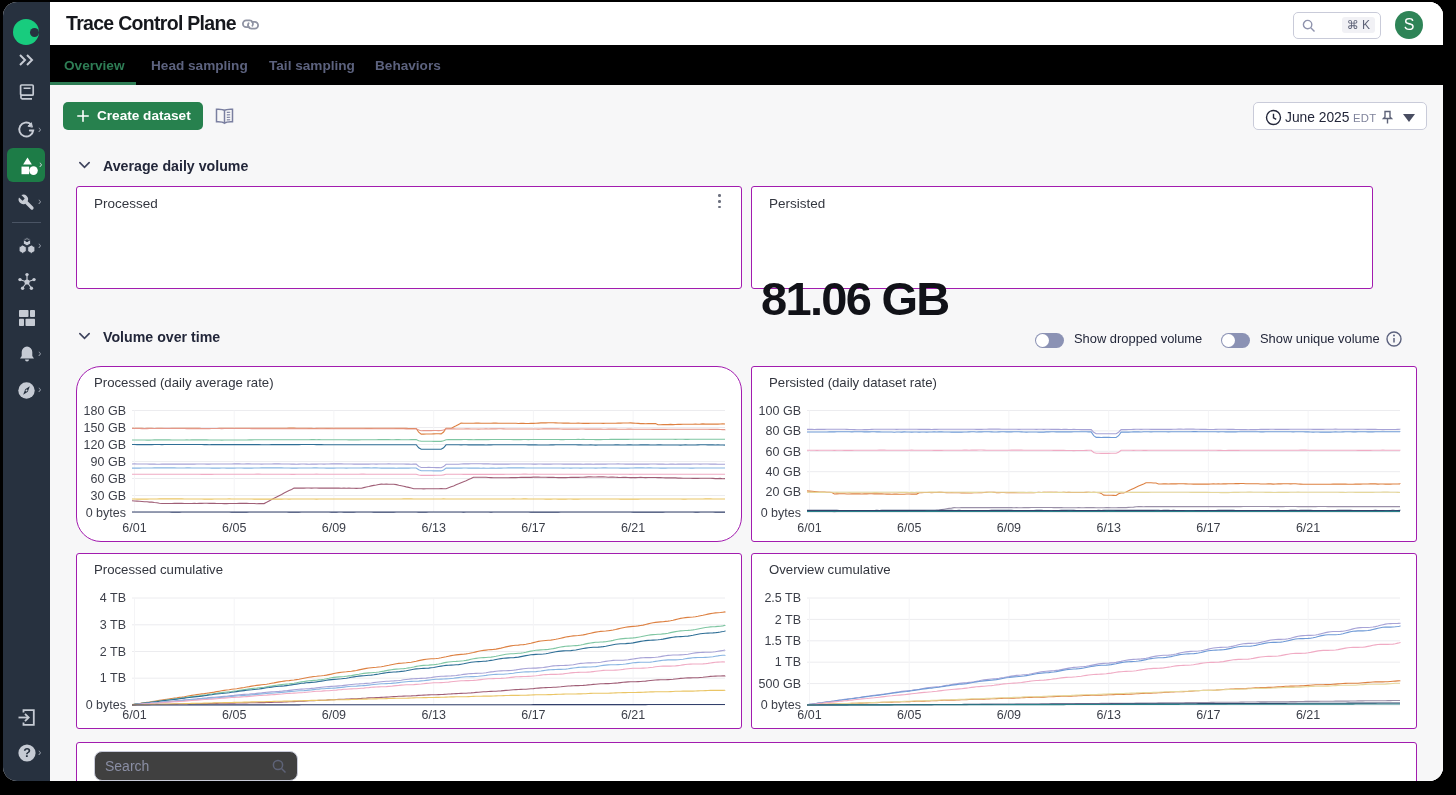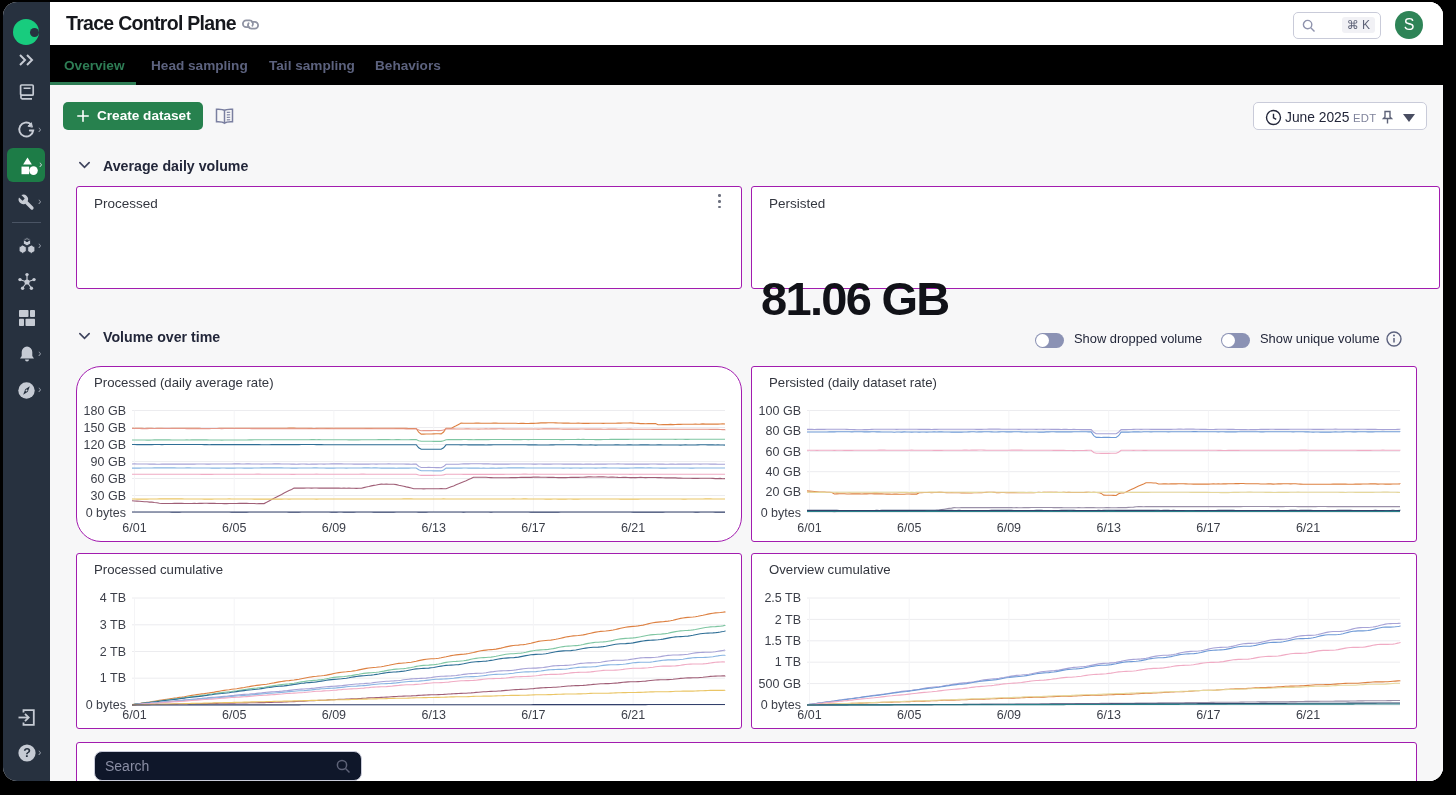--- a/index.html
+++ b/index.html
@@ -88,21 +88,21 @@
         </svg>
     <div class="sechdr" style="left:53px;top:73px;">Average daily volume</div>
     <div class="card" style="left:26px;top:101px;width:666px;height:103px;">
       <div style="position:absolute;left:17px;top:9px;font-size:13.5px;color:#33363f;">Processed</div>
       <div style="position:absolute;right:20px;top:7px;width:3px;">
             <div style="width:2.7px;height:2.7px;border-radius:50%;background:#6e7280;"></div>
             <div style="width:2.7px;height:2.7px;border-radius:50%;background:#6e7280;margin-top:3.2px;"></div>
             <div style="width:2.7px;height:2.7px;border-radius:50%;background:#6e7280;margin-top:3.2px;"></div>
           </div>
     </div>
-    <div class="card" style="left:701px;top:101px;width:689px;height:103px;">
+    <div class="card" style="left:701px;top:101px;width:622px;height:103px;">
       <div style="position:absolute;left:17px;top:9px;font-size:13.5px;color:#33363f;">Persisted</div>
       <div style="position:absolute;left:9px;top:36px;font-size:47px;font-weight:700;color:#111218;letter-spacing:-1.7px;margin-top:48px;">81.06 GB</div>
     </div>
 
     <svg style="position:absolute;left:28px;top:246px" width="13" height="10" viewBox="0 0 14 10" fill="none" stroke="#3f445e" stroke-width="1.8" stroke-linecap="round">
           <polyline points="2,2.5 7,7.5 12,2.5"></polyline>
         </svg>
     <div class="sechdr" style="left:53px;top:244px;">Volume over time</div>
     <div class="toggle" style="left:985px;top:248px;"></div>
     <div class="tglbl" style="left:1024px;top:246px;">Show dropped volume</div>
@@ -260,21 +260,21 @@
               <polyline points="55.0,150.7 57.5,150.5 60.0,150.2 62.5,150.0 65.0,149.7 67.5,149.4 70.0,149.2 72.5,148.9 74.9,148.6 77.4,148.4 79.9,148.1 82.4,147.9 84.9,147.6 87.4,147.3 89.9,147.1 92.4,146.8 94.9,146.6 97.4,146.3 99.9,146.1 102.4,145.8 104.9,145.5 107.4,145.2 109.8,144.9 112.3,144.7 114.8,144.5 117.3,144.2 119.8,144.0 122.3,143.8 124.8,143.5 127.3,143.2 129.8,142.9 132.3,142.6 134.8,142.3 137.3,142.0 139.8,141.8 142.3,141.5 144.7,141.3 147.2,141.1 149.7,140.9 152.2,140.7 154.7,140.4 157.2,140.1 159.7,139.8 162.2,139.5 164.7,139.2 167.2,138.9 169.7,138.6 172.2,138.4 174.7,138.2 177.2,138.0 179.7,137.8 182.1,137.5 184.6,137.3 187.1,136.9 189.6,136.6 192.1,136.3 194.6,136.0 197.1,135.7 199.6,135.5 202.1,135.3 204.6,135.1 207.1,134.9 209.6,134.7 212.1,134.4 214.6,134.1 217.0,133.8 219.5,133.4 222.0,133.1 224.5,132.8 227.0,132.6 229.5,132.4 232.0,132.2 234.5,132.0 237.0,131.8 239.5,131.6 242.0,131.3 244.5,130.9 247.0,130.6 249.5,130.2 251.9,129.9 254.4,129.7 256.9,129.5 259.4,129.3 261.9,129.1 264.4,129.0 266.9,128.7 269.4,128.5 271.9,128.1 274.4,127.7 276.9,127.4 279.4,127.0 281.9,126.7 284.4,126.5 286.8,126.4 289.3,126.2 291.8,126.1 294.3,125.9 296.8,125.6 299.3,125.3 301.8,124.9 304.3,124.6 306.8,124.2 309.3,123.9 311.8,123.6 314.3,123.4 316.8,123.3 319.3,123.2 321.8,123.0 324.2,122.8 326.7,122.5 329.2,122.2 331.7,121.8 334.2,121.4 336.7,121.0 339.2,120.7 341.7,120.5 344.2,120.4 346.7,120.3 349.2,120.1 351.7,120.0 354.2,119.8 356.7,119.4 359.1,119.1 361.6,118.7 364.1,118.3 366.6,117.9 369.1,117.7 371.6,117.5 374.1,117.4 376.6,117.3 379.1,117.2 381.6,117.0 384.1,116.7 386.6,116.3 389.1,115.9 391.6,115.5 394.0,115.1 396.5,114.8 399.0,114.6 401.5,114.4 404.0,114.4 406.5,114.3 409.0,114.1 411.5,113.9 414.0,113.5 416.5,113.1 419.0,112.7 421.5,112.2 424.0,111.9 426.5,111.6 428.9,111.5 431.4,111.4 433.9,111.3 436.4,111.2 438.9,111.0 441.4,110.7 443.9,110.3 446.4,109.9 448.9,109.4 451.4,109.0 453.9,108.7 456.4,108.5 458.9,108.4 461.4,108.4 463.9,108.3 466.3,108.2 468.8,107.9 471.3,107.6 473.8,107.1 476.3,106.6 478.8,106.2 481.3,105.8 483.8,105.6 486.3,105.4 488.8,105.4 491.3,105.3 493.8,105.3 496.3,105.1 498.8,104.8 501.2,104.4 503.7,103.9 506.2,103.4 508.7,103.0 511.2,102.7 513.7,102.5 516.2,102.4 518.7,102.4 521.2,102.3 523.7,102.2 526.2,102.0 528.7,101.6 531.2,101.1 533.7,100.6 536.1,100.2 538.6,99.8 541.1,99.5 543.6,99.4 546.1,99.4 548.6,99.4 551.1,99.3 553.6,99.1 556.1,98.8 558.6,98.4 561.1,97.9 563.6,97.4 566.1,96.9 568.6,96.6 571.1,96.4 573.5,96.4 576.0,96.4 578.5,96.3 581.0,96.2 583.5,96.0 586.0,95.6 588.5,95.1 591.0,94.6 593.5,94.1 596.0,93.7 598.5,93.5 601.0,93.4 603.5,93.4 606.0,93.4 608.4,93.3 610.9,93.2 613.4,92.9 615.9,92.4 618.4,91.9 620.9,91.3 623.4,90.9 625.9,90.5 628.4,90.4 630.9,90.3 633.4,90.4 635.9,90.4 638.4,90.3 640.9,90.1 643.3,89.7 645.8,89.1 648.0,88.6 648.0,88.1" fill="none" stroke="#f0abc4" stroke-width="1.1"></polyline>
               <polyline points="55.0,150.9 57.5,150.8 60.0,150.7 62.5,150.6 65.0,150.5 67.5,150.5 70.0,150.4 72.5,150.3 74.9,150.2 77.4,150.1 79.9,150.0 82.4,149.9 84.9,149.9 87.4,149.8 89.9,149.7 92.4,149.6 94.9,149.6 97.4,149.5 99.9,149.4 102.4,149.3 104.9,149.2 107.4,149.1 109.8,149.1 112.3,149.0 114.8,148.9 117.3,148.8 119.8,148.8 122.3,148.7 124.8,148.6 127.3,148.5 129.8,148.4 132.3,148.3 134.8,148.2 137.3,148.2 139.8,148.1 142.3,148.0 144.7,148.0 147.2,147.9 149.7,147.8 152.2,147.7 154.7,147.6 157.2,147.6 159.7,147.5 162.2,147.4 164.7,147.3 167.2,147.2 169.7,147.2 172.2,147.1 174.7,147.0 177.2,146.9 179.7,146.8 182.1,146.7 184.6,146.6 187.1,146.5 189.6,146.4 192.1,146.3 194.6,146.3 197.1,146.2 199.6,146.1 202.1,146.1 204.6,146.0 207.1,145.9 209.6,145.8 212.1,145.7 214.6,145.6 217.0,145.5 219.5,145.4 222.0,145.3 224.5,145.3 227.0,145.2 229.5,145.2 232.0,145.1 234.5,145.0 237.0,144.9 239.5,144.8 242.0,144.7 244.5,144.6 247.0,144.5 249.5,144.4 251.9,144.3 254.4,144.3 256.9,144.2 259.4,144.1 261.9,144.1 264.4,144.0 266.9,143.9 269.4,143.8 271.9,143.6 274.4,143.5 276.9,143.4 279.4,143.4 281.9,143.3 284.4,143.2 286.8,143.2 289.3,143.1 291.8,143.1 294.3,143.0 296.8,142.8 299.3,142.7 301.8,142.6 304.3,142.5 306.8,142.4 309.3,142.3 311.8,142.3 314.3,142.2 316.8,142.2 319.3,142.1 321.8,142.0 324.2,141.9 326.7,141.8 329.2,141.7 331.7,141.5 334.2,141.4 336.7,141.4 339.2,141.3 341.7,141.3 344.2,141.2 346.7,141.2 349.2,141.1 351.7,141.0 354.2,140.9 356.7,140.8 359.1,140.7 361.6,140.6 364.1,140.5 366.6,140.4 369.1,140.4 371.6,140.4 374.1,140.3 376.6,140.2 379.1,140.1 381.6,140.0 384.1,139.8 386.6,139.7 389.1,139.5 391.6,139.4 394.0,139.3 396.5,139.2 399.0,139.1 401.5,139.0 404.0,139.0 406.5,138.8 409.0,138.7 411.5,138.5 414.0,138.3 416.5,138.2 419.0,138.0 421.5,137.9 424.0,137.8 426.5,137.7 428.9,137.7 431.4,137.6 433.9,137.5 436.4,137.4 438.9,137.2 441.4,137.0 443.9,136.8 446.4,136.7 448.9,136.5 451.4,136.4 453.9,136.3 456.4,136.3 458.9,136.2 461.4,136.2 463.9,136.1 466.3,135.9 468.8,135.7 471.3,135.5 473.8,135.3 476.3,135.2 478.8,135.0 481.3,135.0 483.8,134.9 486.3,134.9 488.8,134.8 491.3,134.7 493.8,134.6 496.3,134.4 498.8,134.2 501.2,134.0 503.7,133.8 506.2,133.7 508.7,133.6 511.2,133.5 513.7,133.5 516.2,133.4 518.7,133.4 521.2,133.3 523.7,133.1 526.2,132.9 528.7,132.7 531.2,132.5 533.7,132.3 536.1,132.2 538.6,132.1 541.1,132.1 543.6,132.0 546.1,132.0 548.6,131.9 551.1,131.8 553.6,131.6 556.1,131.4 558.6,131.2 561.1,131.0 563.6,130.8 566.1,130.7 568.6,130.7 571.1,130.7 573.5,130.6 576.0,130.6 578.5,130.5 581.0,130.3 583.5,130.1 586.0,129.9 588.5,129.7 591.0,129.5 593.5,129.4 596.0,129.3 598.5,129.3 601.0,129.3 603.5,129.2 606.0,129.2 608.4,129.0 610.9,128.8 613.4,128.6 615.9,128.4 618.4,128.2 620.9,128.0 623.4,127.9 625.9,127.9 628.4,127.9 630.9,127.9 633.4,127.8 635.9,127.7 638.4,127.5 640.9,127.3 643.3,127.1 645.8,126.9 648.0,126.7 648.0,126.6" fill="none" stroke="#dd8142" stroke-width="1.1"></polyline>
               <polyline points="55.0,150.9 57.5,150.8 60.0,150.7 62.5,150.6 65.0,150.5 67.5,150.5 70.0,150.4 72.5,150.3 74.9,150.2 77.4,150.1 79.9,150.0 82.4,149.9 84.9,149.8 87.4,149.7 89.9,149.6 92.4,149.6 94.9,149.5 97.4,149.4 99.9,149.3 102.4,149.2 104.9,149.1 107.4,149.0 109.8,148.9 112.3,148.8 114.8,148.8 117.3,148.7 119.8,148.6 122.3,148.5 124.8,148.4 127.3,148.3 129.8,148.2 132.3,148.1 134.8,148.0 137.3,147.9 139.8,147.8 142.3,147.8 144.7,147.7 147.2,147.6 149.7,147.5 152.2,147.4 154.7,147.3 157.2,147.2 159.7,147.1 162.2,147.0 164.7,146.9 167.2,146.9 169.7,146.8 172.2,146.7 174.7,146.6 177.2,146.5 179.7,146.4 182.1,146.3 184.6,146.2 187.1,146.1 189.6,146.0 192.1,145.9 194.6,145.8 197.1,145.8 199.6,145.7 202.1,145.6 204.6,145.5 207.1,145.4 209.6,145.3 212.1,145.2 214.6,145.1 217.0,145.0 219.5,144.9 222.0,144.8 224.5,144.8 227.0,144.7 229.5,144.6 232.0,144.5 234.5,144.4 237.0,144.3 239.5,144.2 242.0,144.1 244.5,144.0 247.0,143.9 249.5,143.8 251.9,143.8 254.4,143.7 256.9,143.6 259.4,143.5 261.9,143.4 264.4,143.3 266.9,143.2 269.4,143.1 271.9,142.9 274.4,142.9 276.9,142.8 279.4,142.7 281.9,142.7 284.4,142.6 286.8,142.6 289.3,142.5 291.8,142.3 294.3,142.2 296.8,142.1 299.3,142.0 301.8,141.9 304.3,141.8 306.8,141.7 309.3,141.7 311.8,141.6 314.3,141.6 316.8,141.5 319.3,141.4 321.8,141.2 324.2,141.1 326.7,141.0 329.2,140.9 331.7,140.8 334.2,140.7 336.7,140.7 339.2,140.6 341.7,140.6 344.2,140.5 346.7,140.4 349.2,140.3 351.7,140.1 354.2,140.0 356.7,139.9 359.1,139.8 361.6,139.7 364.1,139.6 366.6,139.6 369.1,139.6 371.6,139.5 374.1,139.4 376.6,139.3 379.1,139.1 381.6,139.0 384.1,138.9 386.6,138.7 389.1,138.7 391.6,138.6 394.0,138.6 396.5,138.5 399.0,138.5 401.5,138.4 404.0,138.3 406.5,138.2 409.0,138.0 411.5,137.9 414.0,137.7 416.5,137.7 419.0,137.6 421.5,137.5 424.0,137.5 426.5,137.5 428.9,137.4 431.4,137.3 433.9,137.2 436.4,137.1 438.9,136.9 441.4,136.8 443.9,136.6 446.4,136.6 448.9,136.5 451.4,136.5 453.9,136.5 456.4,136.4 458.9,136.4 461.4,136.3 463.9,136.1 466.3,135.9 468.8,135.8 471.3,135.7 473.8,135.6 476.3,135.5 478.8,135.5 481.3,135.5 483.8,135.4 486.3,135.4 488.8,135.3 491.3,135.2 493.8,135.0 496.3,134.8 498.8,134.7 501.2,134.5 503.7,134.5 506.2,134.4 508.7,134.4 511.2,134.4 513.7,134.4 516.2,134.3 518.7,134.2 521.2,134.0 523.7,133.9 526.2,133.7 528.7,133.6 531.2,133.5 533.7,133.4 536.1,133.4 538.6,133.4 541.1,133.4 543.6,133.3 546.1,133.2 548.6,133.1 551.1,132.9 553.6,132.7 556.1,132.6 558.6,132.4 561.1,132.4 563.6,132.3 566.1,132.3 568.6,132.3 571.1,132.3 573.5,132.2 576.0,132.1 578.5,132.0 581.0,131.8 583.5,131.6 586.0,131.5 588.5,131.3 591.0,131.3 593.5,131.3 596.0,131.3 598.5,131.3 601.0,131.2 603.5,131.2 606.0,131.0 608.4,130.8 610.9,130.6 613.4,130.5 615.9,130.3 618.4,130.3 620.9,130.2 623.4,130.2 625.9,130.3 628.4,130.2 630.9,130.2 633.4,130.1 635.9,129.9 638.4,129.7 640.9,129.5 643.3,129.3 645.8,129.2 648.0,129.2 648.0,129.2" fill="none" stroke="#e6d89c" stroke-width="1.1"></polyline>
               <polyline points="55.0,151.0 57.5,151.0 60.0,151.0 62.5,151.0 65.0,151.0 67.5,151.0 70.0,151.0 72.5,151.0 74.9,151.0 77.4,151.0 79.9,151.0 82.4,151.0 84.9,150.9 87.4,150.9 89.9,150.9 92.4,150.9 94.9,150.9 97.4,150.9 99.9,150.9 102.4,150.9 104.9,150.9 107.4,150.9 109.8,150.9 112.3,150.9 114.8,150.9 117.3,150.9 119.8,150.9 122.3,150.9 124.8,150.9 127.3,150.9 129.8,150.9 132.3,150.9 134.8,150.9 137.3,150.9 139.8,150.8 142.3,150.8 144.7,150.8 147.2,150.8 149.7,150.8 152.2,150.8 154.7,150.8 157.2,150.8 159.7,150.8 162.2,150.8 164.7,150.8 167.2,150.8 169.7,150.8 172.2,150.8 174.7,150.8 177.2,150.8 179.7,150.8 182.1,150.8 184.6,150.8 187.1,150.8 189.6,150.7 192.1,150.7 194.6,150.7 197.1,150.7 199.6,150.7 202.1,150.7 204.6,150.6 207.1,150.6 209.6,150.6 212.1,150.6 214.6,150.6 217.0,150.5 219.5,150.5 222.0,150.5 224.5,150.5 227.0,150.5 229.5,150.4 232.0,150.4 234.5,150.4 237.0,150.4 239.5,150.3 242.0,150.3 244.5,150.3 247.0,150.3 249.5,150.3 251.9,150.3 254.4,150.2 256.9,150.2 259.4,150.2 261.9,150.2 264.4,150.1 266.9,150.1 269.4,150.1 271.9,150.1 274.4,150.1 276.9,150.0 279.4,150.0 281.9,150.0 284.4,150.0 286.8,150.0 289.3,149.9 291.8,149.9 294.3,149.9 296.8,149.9 299.3,149.8 301.8,149.8 304.3,149.8 306.8,149.8 309.3,149.8 311.8,149.8 314.3,149.7 316.8,149.7 319.3,149.7 321.8,149.7 324.2,149.6 326.7,149.6 329.2,149.6 331.7,149.6 334.2,149.6 336.7,149.6 339.2,149.5 341.7,149.5 344.2,149.5 346.7,149.5 349.2,149.4 351.7,149.4 354.2,149.4 356.7,149.4 359.1,149.4 361.6,149.3 364.1,149.3 366.6,149.3 369.1,149.3 371.6,149.3 374.1,149.2 376.6,149.2 379.1,149.2 381.6,149.2 384.1,149.1 386.6,149.1 389.1,149.1 391.6,149.1 394.0,149.1 396.5,149.0 399.0,149.0 401.5,149.0 404.0,149.0 406.5,148.9 409.0,148.9 411.5,148.9 414.0,148.8 416.5,148.8 419.0,148.8 421.5,148.8 424.0,148.8 426.5,148.7 428.9,148.7 431.4,148.7 433.9,148.6 436.4,148.6 438.9,148.6 441.4,148.6 443.9,148.5 446.4,148.5 448.9,148.5 451.4,148.5 453.9,148.5 456.4,148.5 458.9,148.4 461.4,148.4 463.9,148.3 466.3,148.3 468.8,148.3 471.3,148.3 473.8,148.2 476.3,148.2 478.8,148.2 481.3,148.2 483.8,148.2 486.3,148.2 488.8,148.1 491.3,148.1 493.8,148.0 496.3,148.0 498.8,148.0 501.2,148.0 503.7,148.0 506.2,147.9 508.7,147.9 511.2,147.9 513.7,147.9 516.2,147.8 518.7,147.8 521.2,147.8 523.7,147.7 526.2,147.7 528.7,147.7 531.2,147.7 533.7,147.7 536.1,147.7 538.6,147.6 541.1,147.6 543.6,147.6 546.1,147.5 548.6,147.5 551.1,147.5 553.6,147.4 556.1,147.4 558.6,147.4 561.1,147.4 563.6,147.4 566.1,147.4 568.6,147.3 571.1,147.3 573.5,147.3 576.0,147.2 578.5,147.2 581.0,147.2 583.5,147.1 586.0,147.1 588.5,147.1 591.0,147.1 593.5,147.1 596.0,147.1 598.5,147.0 601.0,147.0 603.5,147.0 606.0,146.9 608.4,146.9 610.9,146.9 613.4,146.8 615.9,146.8 618.4,146.8 620.9,146.8 623.4,146.8 625.9,146.8 628.4,146.7 630.9,146.7 633.4,146.7 635.9,146.6 638.4,146.6 640.9,146.5 643.3,146.5 645.8,146.5 648.0,146.5 648.0,146.5" fill="none" stroke="#9a90a8" stroke-width="1.1"></polyline>
               <polyline points="55.0,151.0 57.5,151.0 60.0,151.0 62.5,151.0 65.0,151.0 67.5,150.9 70.0,150.9 72.5,150.9 74.9,150.9 77.4,150.9 79.9,150.9 82.4,150.9 84.9,150.9 87.4,150.9 89.9,150.9 92.4,150.9 94.9,150.9 97.4,150.8 99.9,150.8 102.4,150.8 104.9,150.8 107.4,150.8 109.8,150.8 112.3,150.8 114.8,150.8 117.3,150.8 119.8,150.8 122.3,150.8 124.8,150.8 127.3,150.7 129.8,150.7 132.3,150.7 134.8,150.7 137.3,150.7 139.8,150.7 142.3,150.7 144.7,150.7 147.2,150.7 149.7,150.7 152.2,150.7 154.7,150.6 157.2,150.6 159.7,150.6 162.2,150.6 164.7,150.6 167.2,150.6 169.7,150.6 172.2,150.6 174.7,150.6 177.2,150.6 179.7,150.6 182.1,150.5 184.6,150.5 187.1,150.5 189.6,150.5 192.1,150.5 194.6,150.5 197.1,150.5 199.6,150.5 202.1,150.5 204.6,150.5 207.1,150.5 209.6,150.5 212.1,150.4 214.6,150.4 217.0,150.4 219.5,150.4 222.0,150.4 224.5,150.4 227.0,150.4 229.5,150.4 232.0,150.4 234.5,150.4 237.0,150.4 239.5,150.4 242.0,150.3 244.5,150.3 247.0,150.3 249.5,150.3 251.9,150.3 254.4,150.3 256.9,150.3 259.4,150.3 261.9,150.3 264.4,150.3 266.9,150.3 269.4,150.2 271.9,150.2 274.4,150.2 276.9,150.2 279.4,150.2 281.9,150.2 284.4,150.2 286.8,150.2 289.3,150.2 291.8,150.2 294.3,150.2 296.8,150.2 299.3,150.1 301.8,150.1 304.3,150.1 306.8,150.1 309.3,150.1 311.8,150.1 314.3,150.1 316.8,150.1 319.3,150.1 321.8,150.1 324.2,150.1 326.7,150.1 329.2,150.0 331.7,150.0 334.2,150.0 336.7,150.0 339.2,150.0 341.7,150.0 344.2,150.0 346.7,150.0 349.2,150.0 351.7,150.0 354.2,150.0 356.7,150.0 359.1,149.9 361.6,149.9 364.1,149.9 366.6,149.9 369.1,149.9 371.6,149.9 374.1,149.9 376.6,149.9 379.1,149.9 381.6,149.9 384.1,149.9 386.6,149.8 389.1,149.8 391.6,149.8 394.0,149.8 396.5,149.8 399.0,149.8 401.5,149.8 404.0,149.8 406.5,149.8 409.0,149.8 411.5,149.8 414.0,149.8 416.5,149.7 419.0,149.7 421.5,149.7 424.0,149.7 426.5,149.7 428.9,149.7 431.4,149.7 433.9,149.7 436.4,149.7 438.9,149.7 441.4,149.7 443.9,149.7 446.4,149.6 448.9,149.6 451.4,149.6 453.9,149.6 456.4,149.6 458.9,149.6 461.4,149.6 463.9,149.6 466.3,149.6 468.8,149.6 471.3,149.6 473.8,149.6 476.3,149.5 478.8,149.5 481.3,149.5 483.8,149.5 486.3,149.5 488.8,149.5 491.3,149.5 493.8,149.5 496.3,149.5 498.8,149.5 501.2,149.5 503.7,149.5 506.2,149.5 508.7,149.4 511.2,149.4 513.7,149.4 516.2,149.4 518.7,149.4 521.2,149.4 523.7,149.4 526.2,149.4 528.7,149.4 531.2,149.4 533.7,149.4 536.1,149.3 538.6,149.3 541.1,149.3 543.6,149.3 546.1,149.3 548.6,149.3 551.1,149.3 553.6,149.3 556.1,149.3 558.6,149.3 561.1,149.3 563.6,149.3 566.1,149.2 568.6,149.2 571.1,149.2 573.5,149.2 576.0,149.2 578.5,149.2 581.0,149.2 583.5,149.2 586.0,149.2 588.5,149.2 591.0,149.2 593.5,149.2 596.0,149.1 598.5,149.1 601.0,149.1 603.5,149.1 606.0,149.1 608.4,149.1 610.9,149.1 613.4,149.1 615.9,149.1 618.4,149.1 620.9,149.1 623.4,149.1 625.9,149.0 628.4,149.0 630.9,149.0 633.4,149.0 635.9,149.0 638.4,149.0 640.9,149.0 643.3,149.0 645.8,149.0 648.0,149.0 648.0,149.0" fill="none" stroke="#32406b" stroke-width="1.1"></polyline>
               <polyline points="55.0,151.0 57.5,151.0 60.0,151.0 62.5,151.0 65.0,151.0 67.5,151.0 70.0,151.0 72.5,151.0 74.9,151.0 77.4,151.0 79.9,151.0 82.4,150.9 84.9,150.9 87.4,150.9 89.9,150.9 92.4,150.9 94.9,150.9 97.4,150.9 99.9,150.9 102.4,150.9 104.9,150.9 107.4,150.9 109.8,150.9 112.3,150.9 114.8,150.9 117.3,150.9 119.8,150.9 122.3,150.9 124.8,150.9 127.3,150.9 129.8,150.9 132.3,150.9 134.8,150.9 137.3,150.9 139.8,150.9 142.3,150.8 144.7,150.8 147.2,150.8 149.7,150.8 152.2,150.8 154.7,150.8 157.2,150.8 159.7,150.8 162.2,150.8 164.7,150.8 167.2,150.8 169.7,150.8 172.2,150.8 174.7,150.8 177.2,150.8 179.7,150.8 182.1,150.8 184.6,150.8 187.1,150.8 189.6,150.8 192.1,150.8 194.6,150.8 197.1,150.7 199.6,150.7 202.1,150.7 204.6,150.7 207.1,150.7 209.6,150.7 212.1,150.7 214.6,150.7 217.0,150.7 219.5,150.7 222.0,150.7 224.5,150.7 227.0,150.7 229.5,150.7 232.0,150.7 234.5,150.7 237.0,150.7 239.5,150.7 242.0,150.7 244.5,150.7 247.0,150.7 249.5,150.7 251.9,150.7 254.4,150.7 256.9,150.6 259.4,150.6 261.9,150.6 264.4,150.6 266.9,150.6 269.4,150.6 271.9,150.6 274.4,150.6 276.9,150.6 279.4,150.6 281.9,150.6 284.4,150.6 286.8,150.6 289.3,150.6 291.8,150.6 294.3,150.6 296.8,150.6 299.3,150.6 301.8,150.6 304.3,150.6 306.8,150.6 309.3,150.6 311.8,150.6 314.3,150.5 316.8,150.5 319.3,150.5 321.8,150.5 324.2,150.5 326.7,150.5 329.2,150.5 331.7,150.5 334.2,150.5 336.7,150.5 339.2,150.5 341.7,150.5 344.2,150.5 346.7,150.5 349.2,150.5 351.7,150.5 354.2,150.5 356.7,150.5 359.1,150.5 361.6,150.5 364.1,150.5 366.6,150.5 369.1,150.5 371.6,150.4 374.1,150.4 376.6,150.4 379.1,150.4 381.6,150.4 384.1,150.4 386.6,150.4 389.1,150.4 391.6,150.4 394.0,150.4 396.5,150.4 399.0,150.4 401.5,150.4 404.0,150.4 406.5,150.4 409.0,150.4 411.5,150.4 414.0,150.4 416.5,150.4 419.0,150.4 421.5,150.4 424.0,150.4 426.5,150.4 428.9,150.3 431.4,150.3 433.9,150.3 436.4,150.3 438.9,150.3 441.4,150.3 443.9,150.3 446.4,150.3 448.9,150.3 451.4,150.3 453.9,150.3 456.4,150.3 458.9,150.3 461.4,150.3 463.9,150.3 466.3,150.3 468.8,150.3 471.3,150.3 473.8,150.3 476.3,150.3 478.8,150.3 481.3,150.3 483.8,150.3 486.3,150.2 488.8,150.2 491.3,150.2 493.8,150.2 496.3,150.2 498.8,150.2 501.2,150.2 503.7,150.2 506.2,150.2 508.7,150.2 511.2,150.2 513.7,150.2 516.2,150.2 518.7,150.2 521.2,150.2 523.7,150.2 526.2,150.2 528.7,150.2 531.2,150.2 533.7,150.2 536.1,150.2 538.6,150.2 541.1,150.2 543.6,150.2 546.1,150.1 548.6,150.1 551.1,150.1 553.6,150.1 556.1,150.1 558.6,150.1 561.1,150.1 563.6,150.1 566.1,150.1 568.6,150.1 571.1,150.1 573.5,150.1 576.0,150.1 578.5,150.1 581.0,150.1 583.5,150.1 586.0,150.1 588.5,150.1 591.0,150.1 593.5,150.1 596.0,150.1 598.5,150.1 601.0,150.1 603.5,150.0 606.0,150.0 608.4,150.0 610.9,150.0 613.4,150.0 615.9,150.0 618.4,150.0 620.9,150.0 623.4,150.0 625.9,150.0 628.4,150.0 630.9,150.0 633.4,150.0 635.9,150.0 638.4,150.0 640.9,150.0 643.3,150.0 645.8,150.0 648.0,150.0 648.0,150.0" fill="none" stroke="#2a8189" stroke-width="1.1"></polyline>
             </svg></div>
         </div>
 
     <div class="card" style="left:26px;top:657px;width:1341px;height:60px;">
-      <div style="position:absolute;left:17px;top:8px;width:268px;height:30px;border:1px solid #c9cbd9;border-radius:8px;background:#0f172a;">
+      <div style="position:absolute;left:17px;top:8px;width:204px;height:30px;border:1px solid #c9cbd9;border-radius:8px;background:#404040;">
         <span style="position:absolute;left:10px;top:6px;font-size:14px;color:#8a8ea4;">Search</span>
         <svg style="position:absolute;right:9px;top:6px" width="17" height="17" viewBox="0 0 17 17" fill="none" stroke="#5e6378" stroke-width="1.5">
               <circle cx="7" cy="7" r="4.6"></circle>
               <line x1="10.5" y1="10.5" x2="14.5" y2="14.5"></line>
             </svg>
       </div>
     </div>
   </div>
  </div>
  <div id="sb">

